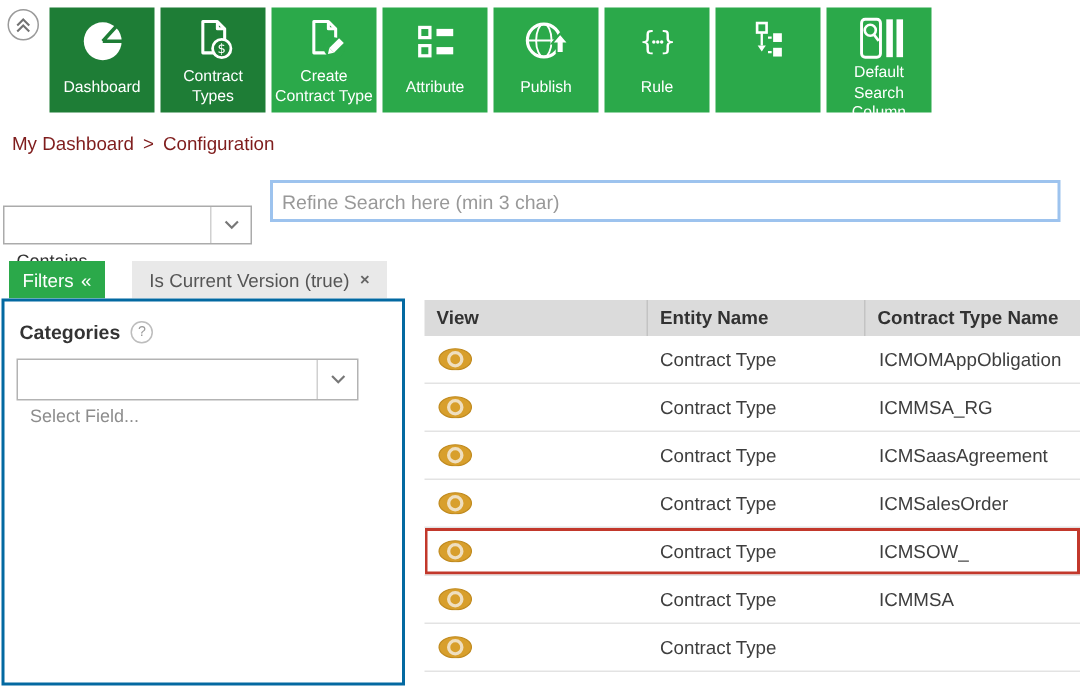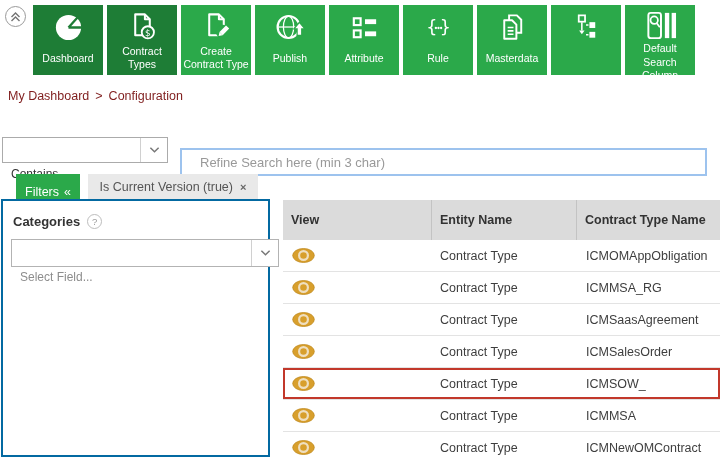--- a/index.html
+++ b/index.html
@@ -44,57 +44,57 @@
     display: flex; align-items: center; cursor: pointer;
   }
   .select-value { flex: 1; padding-left: 8px; font-size: 12px; color: #333; white-space: nowrap; overflow: hidden; margin-top: 48px; }
   .select-value.placeholder { color: #8d8d8d; }
   .select-chevron {
     width: 27px; align-self: stretch; border-left: 1px solid #d0d0d0;
     display: flex; align-items: center; justify-content: center;
   }
   .contains-select { position: absolute; left: 2px; top: 137px; width: 166px; height: 26px; }
   .search-input {
-    position: absolute; left: 180px; top: 148px; width: 527px; height: 28px;
+    position: absolute; left: 180px; top: 120px; width: 527px; height: 28px;
     border: 2px solid var(--focus-blue); outline: none;
-    padding: 0 18px; font-size: 13px; color: #333;
+    padding: 0 6px; font-size: 13px; color: #333;
     font-family: "Liberation Sans", "DejaVu Sans", sans-serif;
   }
   .search-input::placeholder { color: #999; }
 
   
   .filters-btn {
-    position: absolute; left: 16px; top: 174px; width: 64px; height: 25px;
+    position: absolute; left: 6px; top: 174px; width: 64px; height: 25px;
     background: var(--bright-green); color: #fff; font-size: 12.5px;
-    display: flex; align-items: flex-end; justify-content: center; gap: 5px; cursor: pointer;
+    display: flex; align-items: center; justify-content: center; gap: 5px; cursor: pointer;
   }
   .filter-tab {
     position: absolute; left: 88px; top: 174px; height: 25px; width: 170px;
     background: #e9e9e9; color: #555; font-size: 12.5px;
     display: flex; align-items: center; justify-content: center; gap: 7px; cursor: pointer;
   }
   .tab-close { font-size: 11px; font-weight: bold; color: #666; cursor: pointer; }
 
   
   .left-panel {
     position: absolute; left: 1px; top: 199px; width: 269px; height: 258px;
     background: #fff; border: 2px solid #0369a1;
   }
   .panel-title-row { display: flex; align-items: center; gap: 7px; margin: 13px 0 0 10px; }
   .panel-title { font-size: 13px; font-weight: bold; color: #333; }
   .help-icon {
     width: 15px; height: 15px; border: 1px solid #bdbdbd; border-radius: 50%;
     font-size: 9.5px; color: #9a9a9a; display: flex; align-items: center; justify-content: center;
     cursor: pointer;
   }
-  .field-select { position: absolute; left: 8px; top: 38px; width: 268px; height: 28px; border-color: #b3b3b3; }
+  .field-select { position: absolute; left: 8px; top: 38px; width: 228px; height: 28px; border-color: #b3b3b3; }
 
   
   .table { position: absolute; left: 283px; top: 200px; width: 437px; }
-  .thead { display: flex; height: 40px; background: #dbdbdb; text-align: center; }
+  .thead { display: flex; height: 24px; background: #dbdbdb; text-align: center; }
   .th {
     display: flex; align-items: center; padding-left: 8px;
     font-size: 12.5px; font-weight: bold; color: #323232;
     border-right: 1px solid #c3c3c3; cursor: pointer;
   }
   .th:last-child { border-right: none; }
   .col-view   { width: 149px; }
   .col-entity { width: 145px; }
   .col-name   { width: 143px; }
   .trow { display: flex; height: 32px; border-bottom: 1px solid #e3e3e3; background: #fff; }
@@ -149,60 +149,50 @@
                 <rect x="21.2" y="15.5" width="4.6" height="9.5" fill="#fff"></rect>
                 <path d="M21.2 25 l2.3 3.6 2.3 -3.6 z" fill="#fff"></path>
               </g>
             </svg>
           </span>
     <span class="tile-label">Create Contract Type</span>
   </div>
         <div class="tile tile-bright">
     <span class="tile-icon">
             <svg width="33" height="33" viewBox="0 0 34 34">
+              <rect x="6" y="7.5" width="7" height="7" fill="none" stroke="#fff" stroke-width="2.2"></rect>
+              <rect x="17.5" y="8.5" width="11.5" height="5" fill="#fff"></rect>
+              <rect x="6" y="20" width="7" height="7" fill="none" stroke="#fff" stroke-width="2.2"></rect>
+              <rect x="17.5" y="21" width="11.5" height="5" fill="#fff"></rect>
+            </svg>
+          </span>
+    <span class="tile-label">Attribute</span>
+  </div>
+        <div class="tile tile-bright">
+    <span class="tile-icon">
+            <svg width="33" height="33" viewBox="0 0 34 34">
               <circle cx="15" cy="16.5" r="11.3" fill="none" stroke="#fff" stroke-width="2.2"></circle>
               <ellipse cx="15" cy="16.5" rx="5.3" ry="11.3" fill="none" stroke="#fff" stroke-width="1.3"></ellipse>
               <path d="M3.7 16.5 h22.6" stroke="#fff" stroke-width="1.3"></path>
               <path d="M23.8 25 v-6.5 h-3.3 l5.7 -6.8 5.7 6.8 h-3.3 v6.5 z" fill="#fff" stroke="var(--tile-bg)" stroke-width="1.3"></path>
             </svg>
           </span>
     <span class="tile-label">Publish</span>
-  </div>
-        <div class="tile tile-bright">
-    <span class="tile-icon">
-            <svg width="33" height="33" viewBox="0 0 34 34">
-              <rect x="6" y="7.5" width="7" height="7" fill="none" stroke="#fff" stroke-width="2.2"></rect>
-              <rect x="17.5" y="8.5" width="11.5" height="5" fill="#fff"></rect>
-              <rect x="6" y="20" width="7" height="7" fill="none" stroke="#fff" stroke-width="2.2"></rect>
-              <rect x="17.5" y="21" width="11.5" height="5" fill="#fff"></rect>
-            </svg>
-          </span>
-    <span class="tile-label">Attribute</span>
   </div>
         <div class="tile tile-bright">
     <span class="tile-icon">
             <svg width="33" height="33" viewBox="0 0 34 34">
               <text x="10" y="23" text-anchor="middle" font-size="18" fill="#fff" font-family="DejaVu Sans, sans-serif">{</text>
               <text x="24" y="23" text-anchor="middle" font-size="18" fill="#fff" font-family="DejaVu Sans, sans-serif">}</text>
               <circle cx="14.3" cy="17.5" r="1.2" fill="#fff"></circle>
               <circle cx="17" cy="17.5" r="1.2" fill="#fff"></circle>
               <circle cx="19.7" cy="17.5" r="1.2" fill="#fff"></circle>
             </svg>
           </span>
     <span class="tile-label">Rule</span>
-  </div>
-        <div class="tile tile-bright">
-    <span class="tile-icon">
-            <svg width="33" height="33" viewBox="0 0 34 34">
-              <path d="M13.5 4.5 h8 l4.5 4.5 v13.5 h-12.5 z" fill="none" stroke="#fff" stroke-width="2"></path>
-              <path d="M8.5 9.5 h8 l4.5 4.5 v14.5 h-12.5 z" fill="var(--tile-bg)" stroke="#fff" stroke-width="2" stroke-linejoin="round"></path>
-              <path d="M12 17 h6 M12 20.5 h6 M12 24 h6" stroke="#fff" stroke-width="1.6"></path>
-            </svg>
-          </span>
-    <span class="tile-label">Masterdata</span>
   </div>
         <div class="tile tile-bright">
     <span class="tile-icon">
             <svg width="33" height="33" viewBox="0 0 34 34">
               <rect x="9" y="4.5" width="6.5" height="6.5" fill="none" stroke="#fff" stroke-width="1.8"></rect>
               <rect x="20" y="11.5" width="6" height="6" fill="#fff"></rect>
               <rect x="20" y="21.5" width="6" height="6" fill="#fff"></rect>
               <path d="M16.5 14.5 h2.5 M16.5 24.5 h2.5" stroke="#fff" stroke-width="1.6"></path>
               <path d="M12.2 11.5 v8.5" stroke="#fff" stroke-width="1.6"></path>
               <path d="M12.2 24 l-2.8 -4 h5.6 z" fill="#fff"></path>
@@ -346,18 +336,17 @@
         <div class="trow">
     <div class="td td-view">
       <span class="eye-btn">
         <svg width="23" height="15" viewBox="0 0 23 15">
           <ellipse class="eye-outer" cx="11.5" cy="7.5" rx="10.8" ry="7"></ellipse>
           <circle class="eye-ring" cx="11.5" cy="7.5" r="4.4"></circle>
         </svg>
       </span>
     </div>
     <div class="td td-entity">Contract Type</div>
-    <div class="td td-name">ICMNewOMContract</div>
   </div>
       </div>
   </div>
 
 </div>
 
 </body></html>

